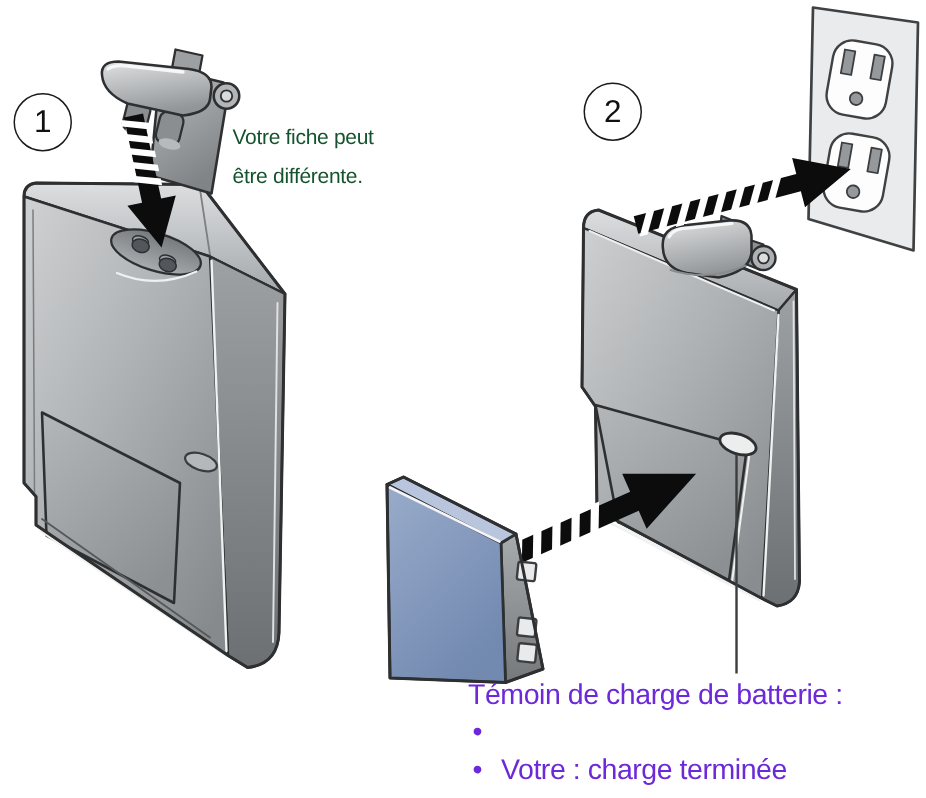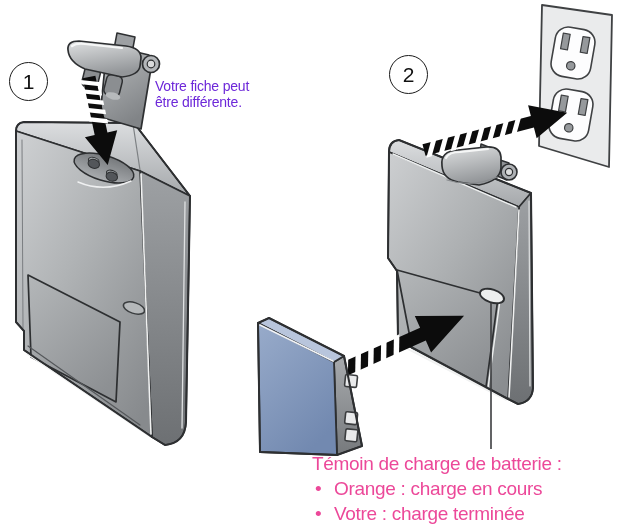--- a/index.html
+++ b/index.html
@@ -10,26 +10,26 @@
   .illustration{position:absolute;left:0;top:0;}
   .badge{
     position:absolute;width:37px;height:37px;border:1.6px solid #1b1b1b;
     border-radius:50%;background:#ffffff;display:flex;align-items:center;
     justify-content:center;font-size:21px;line-height:1;color:#111;
   }
   .badge-1{left:9px;top:62px;}
   .badge-2{left:389px;top:55px;}
   .plug-note{
     position:absolute;left:155px;top:78px;width:130px;
-    font-size:14px;line-height:16px;white-space:pre-line;color:#6d28d9;
+    font-size:14px;line-height:26px;white-space:pre-line;color:#14532d;
     letter-spacing:-0.2px;
   }
   .led-note{
     position:absolute;left:312px;top:451px;width:302px;
-    font-size:19px;line-height:25px;color:#ec4899;letter-spacing:-0.3px;
+    font-size:19px;line-height:25px;color:#6d28d9;letter-spacing:-0.3px;
   }
   .led-note .note-item{display:flex;}
   .led-note .bullet{width:19px;flex:0 0 auto;text-align:left;padding-left:3px;}
 </style>
 </head>
 <body>
 
 <div class="canvas">
 
   <svg class="illustration" width="617" height="532" viewBox="0 0 617 532">
@@ -225,21 +225,20 @@
   <div class="badge badge-1">1</div>
   <div class="badge badge-2">2</div>
 
   <div class="plug-note">Votre fiche peut
 être différente.</div>
 
   <div class="led-note">
     <div class="note-title">Témoin de charge de batterie :</div>
     <div class="note-item">
       <span class="bullet">•</span>
-      <span>Orange : charge en cours</span>
     </div>
     <div class="note-item">
       <span class="bullet">•</span>
       <span>Votre : charge terminée</span>
     </div>
   </div>
 
 </div>
 
 </body></html>

